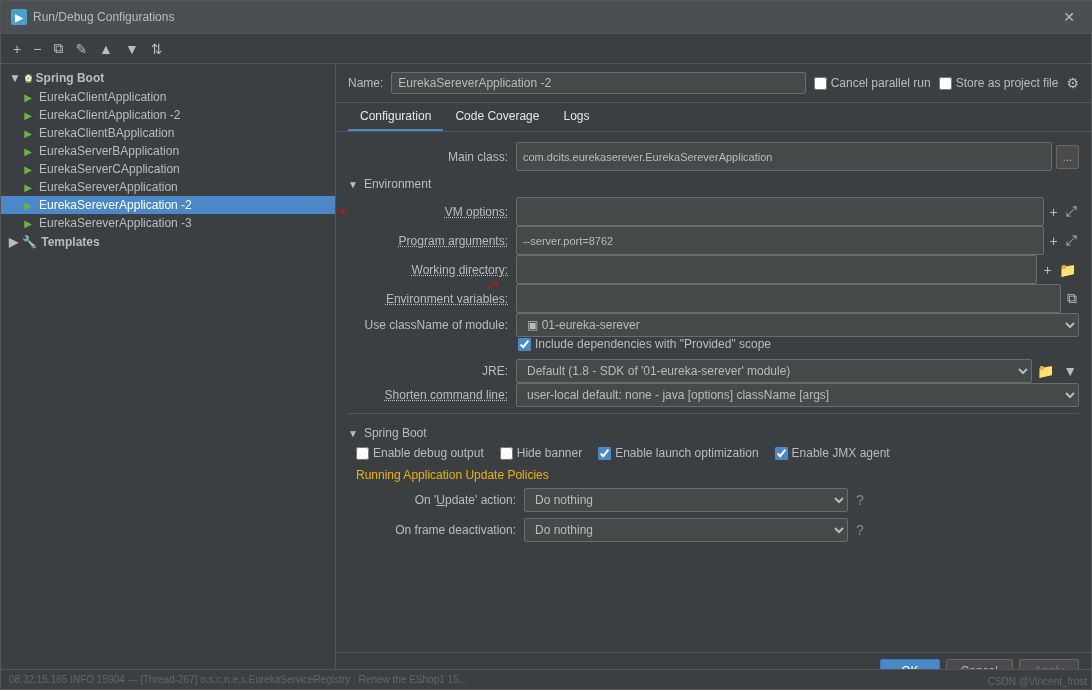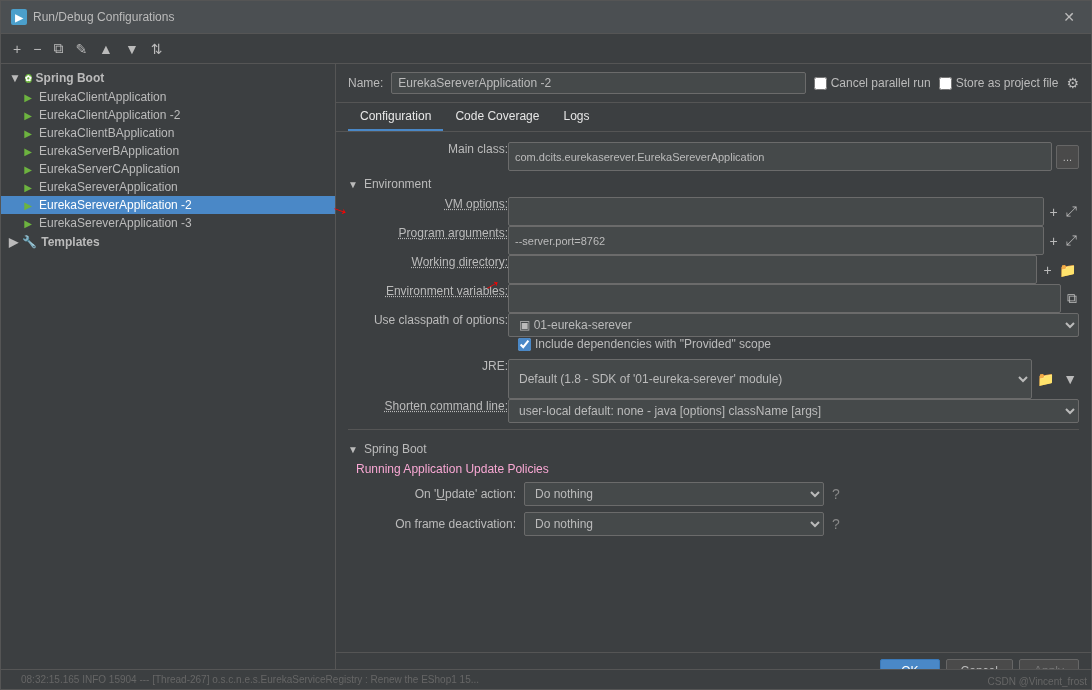--- a/index.html
+++ b/index.html
@@ -165,21 +165,23 @@
     .tab.active {
       border-bottom: 2px solid #4a88c7;
       color: #e8e8e8;
     }
     .config-content {
       padding: 10px 12px;
       flex: 1;
     }
     .form-row {
       display: flex;
+      align-items: center;
       margin-bottom: 0;
+      gap: 8px;
     }
     .form-label {
       width: 160px;
       min-width: 160px;
       color: #bbbbbb;
       font-size: 12px;
       text-align: right;
     }
     .form-label.underline { text-decoration: underline dotted; }
     .form-input {
@@ -253,58 +255,58 @@
       flex: 1;
     }
     .jre-select {
       flex: 1;
       background: #45494a;
       border: 1px solid #6b6b6b;
       color: #bbbbbb;
       padding: 3px 6px;
       font-size: 12px;
       border-radius: 2px;
-      height: 40px;
+      height: 24px;
     }
     .spring-boot-section {
       border-top: 1px solid #555;
       margin-top: 6px;
       padding-top: 6px;
     }
     .spring-boot-checkboxes {
       display: flex;
       align-items: center;
       gap: 16px;
       margin-left: 8px;
       margin-bottom: 8px;
       flex-wrap: wrap;
     }
     .policies-section {
       margin-left: 8px;
     }
     .policies-title {
-      color: #f9a8d4;
+      color: #eab308;
       margin-bottom: 6px;
       font-size: 12px;
     }
     .policy-row {
       display: flex;
       align-items: center;
       gap: 8px;
       margin-bottom: 6px;
     }
     .policy-label {
       width: 160px;
       min-width: 160px;
       color: #bbbbbb;
       font-size: 12px;
       text-align: right;
     }
     .policy-select {
-      width: 300px;
+      width: 324px;
       background: #45494a;
       border: 1px solid #6b6b6b;
       color: #bbbbbb;
       padding: 3px 6px;
       font-size: 12px;
       border-radius: 2px;
       height: 24px;
     }
     .help-icon {
       color: #888;
@@ -356,21 +358,21 @@
     .status-bar {
       position: absolute;
       bottom: 0;
       left: 0;
       right: 0;
       height: 20px;
       background: #3c3f41;
       border-top: 1px solid #555;
       display: flex;
       align-items: center;
-      padding: 0 20px;
+      padding: 0 8px;
       font-size: 10px;
       color: #666;
       overflow: hidden;
     }
     .arrow-indicator {
       position: absolute;
       color: red;
       font-size: 20px;
       font-weight: bold;
       pointer-events: none;
@@ -523,21 +525,21 @@
 
         <div class="form-row">
           <span class="form-label underline">Environment variables:</span>
           <div class="form-input-row">
             <input class="form-input" type="text" value="" style="">
             <button class="btn-icon">⧉</button>
           </div>
         </div>
 
         <div class="form-row">
-          <span class="form-label">Use classpath of options:</span>
+          <span class="form-label">Use className of module:</span>
           <div class="form-input-row">
             <select class="module-select">
               <option>▣ 01-eureka-serever</option>
             </select>
           </div>
         </div>
 
         <div class="checkbox-row">
           <label class="checkbox-label">
             <input type="checkbox" checked="" style="">
@@ -560,20 +562,38 @@
           <span class="form-label underline">Shorten command line:</span>
           <select class="module-select">
             <option>user-local default: none - java [options] className [args]</option>
           </select>
         </div>
 
         <div class="spring-boot-section">
           <div class="section-header">
             <span class="toggle-arrow">▼</span>
             <span>Spring Boot</span>
+          </div>
+          <div class="spring-boot-checkboxes">
+            <label class="checkbox-label">
+              <input type="checkbox" style="">
+              <span>Enable debug output</span>
+            </label>
+            <label class="checkbox-label">
+              <input type="checkbox" style="">
+              <span>Hide banner</span>
+            </label>
+            <label class="checkbox-label">
+              <input type="checkbox" checked="" style="">
+              <span>Enable launch optimization</span>
+            </label>
+            <label class="checkbox-label">
+              <input type="checkbox" checked="" style="">
+              <span>Enable JMX agent</span>
+            </label>
           </div>
 
           <div class="policies-section">
             <div class="policies-title">Running Application Update Policies</div>
             <div class="policy-row">
               <span class="policy-label">On '<span style="text-decoration:underline">U</span>pdate' action:</span>
               <select class="policy-select">
                 <option>Do nothing</option>
                 <option>Update classes and resources</option>
                 <option>Update resources</option>

